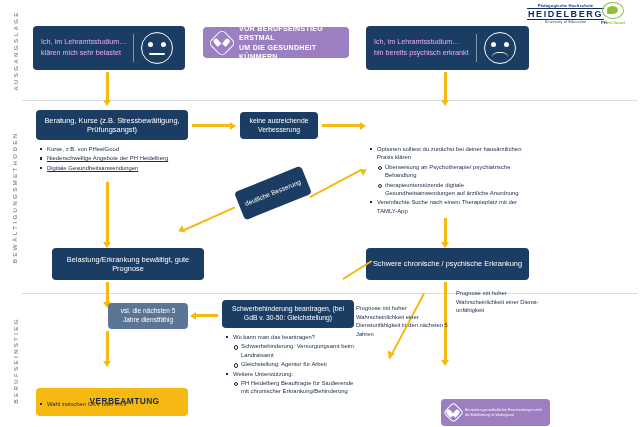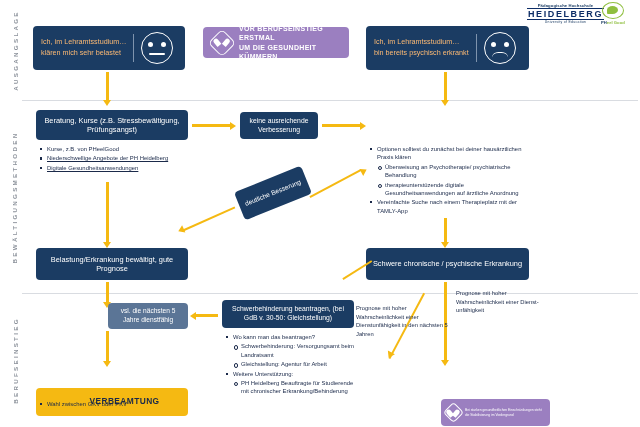--- a/index.html
+++ b/index.html
@@ -44,21 +44,21 @@
   }
   .yellowbox{
     background:#f5b912;color:#1b2a4a;border-radius:4px;
     display:flex;align-items:center;justify-content:center;
     text-align:center;font-weight:700;font-size:8.4px;letter-spacing:.4px;
     line-height:1.35;
   }
 
   
   .persona{
-    background:#1b3c63;color:#fdba74;border-radius:4px;
+    background:#1b3c63;color:#f0abfc;border-radius:4px;
     display:flex;align-items:center;padding:6px 8px;
   }
   .persona .ptext{font-size:7.2px;line-height:1.5;padding-right:7px;}
   .persona .divider{width:1px;align-self:stretch;background:#7e93ad;margin:2px 7px 2px 0;}
   .face{width:30px;height:30px;border-radius:50%;border:1.4px solid #ffffff;position:relative;flex:0 0 auto;}
   .face .eye{position:absolute;width:5px;height:5px;border-radius:50%;background:#fff;top:9px;}
   .face .eye.l{left:6px;}
   .face .eye.r{right:6px;}
   .face .mouth{position:absolute;left:7px;right:7px;top:20px;height:1.6px;background:#fff;border-radius:2px;}
   .face.sad .mouth{height:5px;background:none;border-top:1.6px solid #fff;border-radius:40% 40% 0 0 / 90% 90% 0 0;top:19px;}
@@ -230,21 +230,21 @@
 
   <div class="diag" style="left:182px;top:230px;width:58px;transform:rotate(-24deg);"></div>
   <div class="ahead left" style="left:178px;top:226px;transform:rotate(-24deg);"></div>
 
   <div class="arrow" style="left:106px;top:182px;width:2.6px;height:62px;"></div>
   <div class="ahead down" style="left:102.8px;top:242px;"></div>
 
   <div class="arrow" style="left:444px;top:218px;width:2.6px;height:26px;"></div>
   <div class="ahead down" style="left:440.8px;top:242px;"></div>
 
-  <div class="navybox abs" style="left:36px;top:248px;width:152px;height:32px;">
+  <div class="navybox abs" style="left:52px;top:248px;width:152px;height:32px;">
     <span>Belastung/Erkrankung bewältigt, gute Prognose</span>
   </div>
 
   <div class="navybox abs" style="left:366px;top:248px;width:163px;height:32px;">
     <span>Schwere chronische / psychische Erkrankung</span>
   </div>
 
   <div class="arrow" style="left:106px;top:282px;width:2.6px;height:22px;"></div>
   <div class="ahead down" style="left:102.8px;top:302px;"></div>
 

